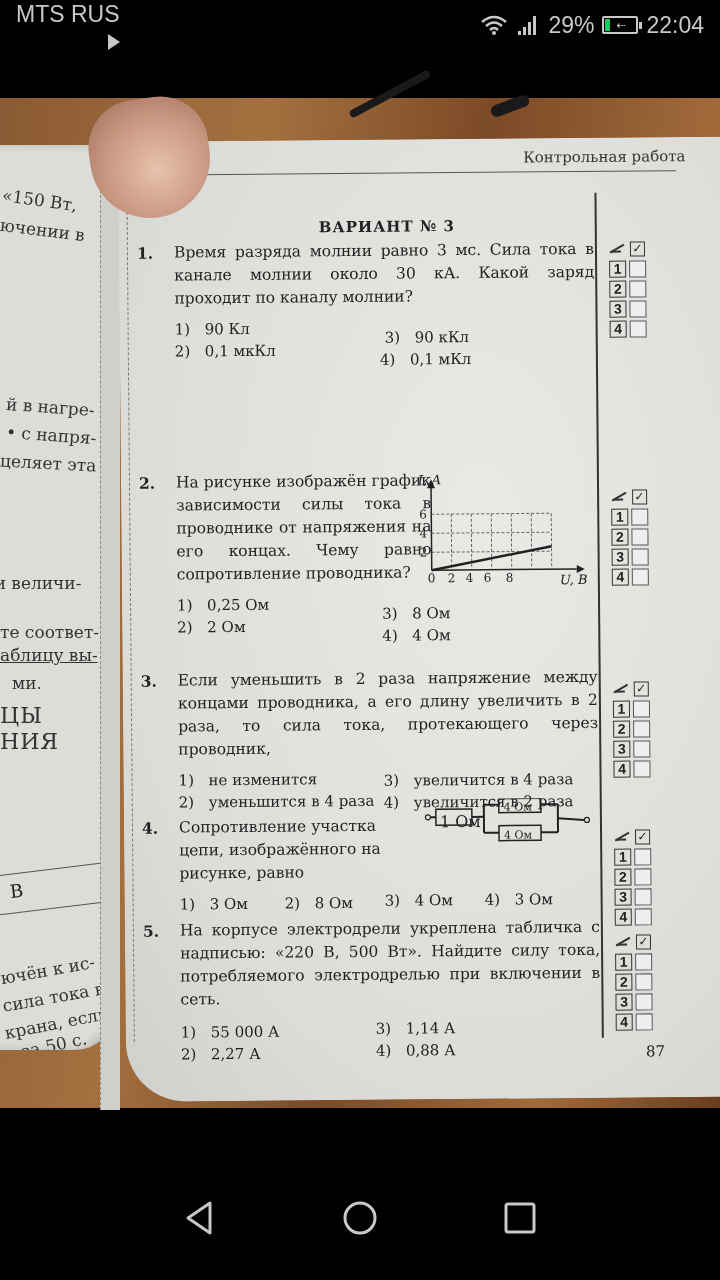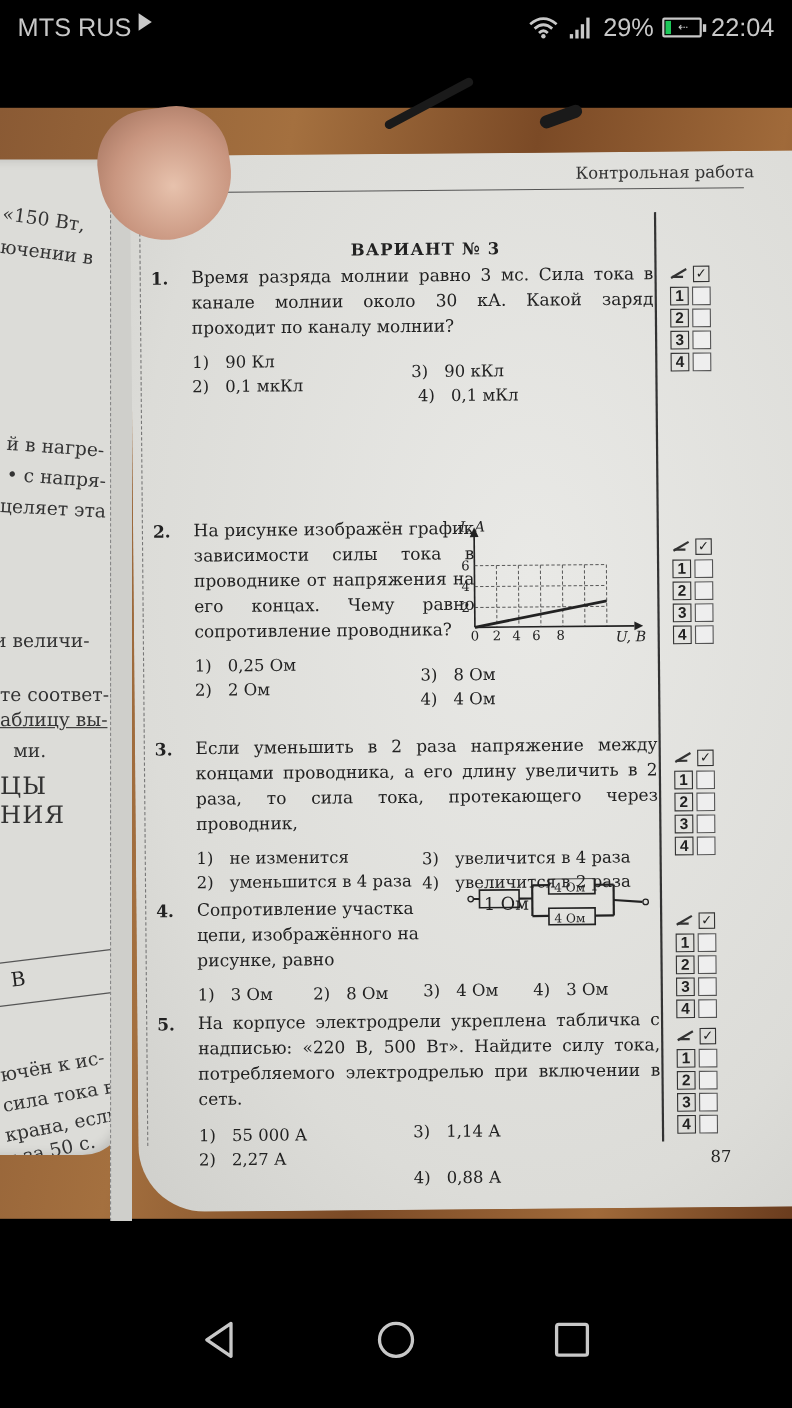--- a/index.html
+++ b/index.html
@@ -2,21 +2,21 @@
 <html><head>
 <meta charset="utf-8">
 <style>
   * { box-sizing: border-box; margin: 0; padding: 0; }
   html, body { width: 720px; height: 1280px; background: #000; overflow: hidden; }
   body { position: relative; font-family: "DejaVu Serif", serif; color: #222; }
 
   
   .statusbar { position: absolute; left: 0; top: 0; width: 720px; height: 50px; background: #000; color: #c8c8c8;
     font-family: "Liberation Sans", sans-serif; font-size: 23px; display: flex; align-items: center; padding: 0 16px; }
-  .statusbar .carrier { display: flex; align-items: flex-start; gap: 6px; }
+  .statusbar .carrier { display: flex; align-items: flex-end; gap: 6px; flex-direction: column; }
   .statusbar .right { margin-left: auto; display: flex; align-items: center; gap: 8px; }
   .play-tri { width: 0; height: 0; border-left: 12px solid #c8c8c8; border-top: 8px solid transparent; border-bottom: 8px solid transparent; }
   .battery { width: 36px; height: 18px; border: 2px solid #c8c8c8; border-radius: 2px; position: relative; }
   .battery::after { content: ""; position: absolute; right: -6px; top: 4px; width: 3px; height: 7px; background: #c8c8c8; }
   .battery .lvl { position: absolute; left: 1px; top: 1px; bottom: 1px; width: 5px; background: #1ec85a; }
   .battery .bolt { position: absolute; left: 12px; top: 2px; font-size: 11px; line-height: 11px; color: #c8c8c8; }
 
   
   .photo { position: absolute; left: 0; top: 50px; width: 720px; height: 1060px; background: #000; overflow: hidden; }
   .table-wood { position: absolute; left: 0; top: 48px; width: 720px; height: 1010px;
@@ -140,21 +140,21 @@
     <div class="head-rule"></div>
 
     <div class="variant-title">ВАРИАНТ № 3</div>
 
     <div class="q" style="top:100px;">
       <span class="num">1.</span>
       <div class="text">Время разряда молнии равно 3 мс. Сила тока в канале молнии около 30 кА. Какой заряд проходит по каналу молнии?</div>
       <div class="opts">
         <span class="opt" style="left:0;top:0;"><span class="on">1)</span><span>90 Кл</span></span>
         <span class="opt" style="left:0;top:22px;"><span class="on">2)</span><span>0,1 мкКл</span></span>
-        <span class="opt" style="left:199px;top:10px;"><span class="on">3)</span><span>90 кКл</span></span>
+        <span class="opt" style="left:210px;top:10px;"><span class="on">3)</span><span>90 кКл</span></span>
         <span class="opt" style="left:205px;top:32px;"><span class="on">4)</span><span>0,1 мКл</span></span>
       </div>
     </div>
 
     <div class="q" style="top:330px;width:290px;">
       <span class="num">2.</span>
       <div class="text">На рисунке изображён график зависимости силы тока в проводнике от напряжения на его концах. Чему равно сопротивление проводника?</div>
       <div class="opts" style="width:420px;">
         <span class="opt" style="left:0;top:0;"><span class="on">1)</span><span>0,25 Ом</span></span>
         <span class="opt" style="left:0;top:22px;"><span class="on">2)</span><span>2 Ом</span></span>
@@ -234,21 +234,21 @@
     <span style="position:absolute;left:380px;top:662px;font-size:11px;">4 Ом</span>
     <span style="position:absolute;left:380px;top:690px;font-size:11px;">4 Ом</span>
 
     <div class="q" style="top:778px;">
       <span class="num">5.</span>
       <div class="text">На корпусе электродрели укреплена табличка с надписью: «220 В, 500 Вт». Найдите силу тока, потребляемого электродрелью при включении в сеть.</div>
       <div class="opts">
         <span class="opt" style="left:0;top:2px;"><span class="on">1)</span><span>55 000 А</span></span>
         <span class="opt" style="left:0;top:24px;"><span class="on">2)</span><span>2,27 А</span></span>
         <span class="opt" style="left:195px;top:0;"><span class="on">3)</span><span>1,14 А</span></span>
-        <span class="opt" style="left:195px;top:22px;margin-top:20px;"><span class="on">4)</span><span>0,88 А</span></span>
+        <span class="opt" style="left:195px;top:22px;"><span class="on">4)</span><span>0,88 А</span></span>
       </div>
     </div>
 
     <div class="answer-col" style="top:55px;height:845px;"></div>
 
     <div class="ans-block" style="top:102px;">
       <div class="ans-head">
           <span class="pen-icon"></span>
           <span class="check-box">✓</span>
         </div>

